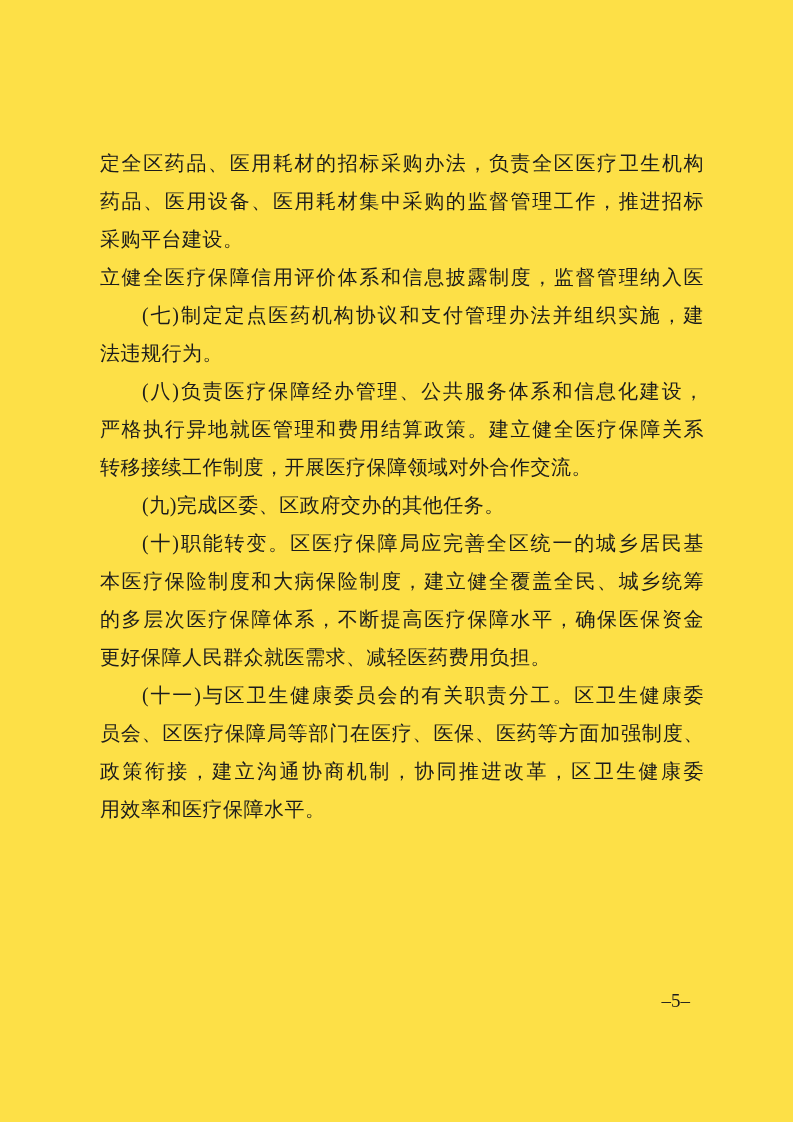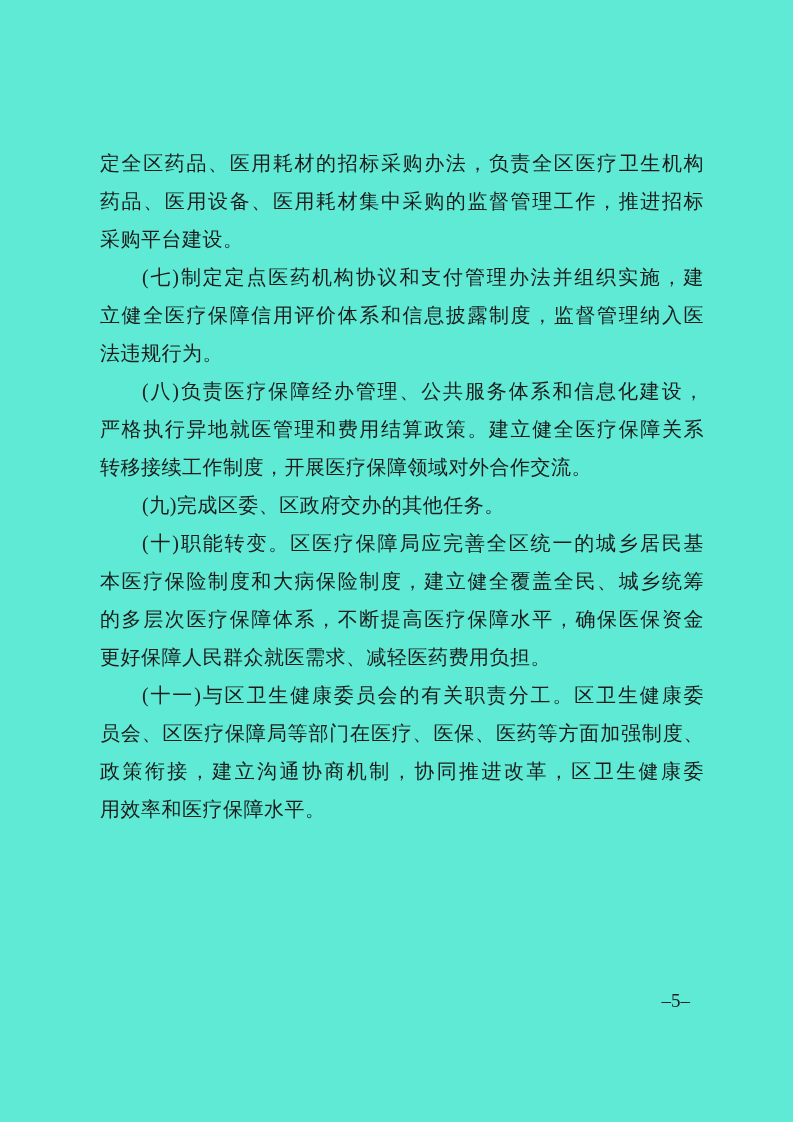--- a/index.html
+++ b/index.html
@@ -4,21 +4,21 @@
 <style>
   html, body {
     margin: 0;
     padding: 0;
     background: #ffffff;
   }
   .page {
     position: relative;
     width: 793px;
     height: 1122px;
-    background: #5eead4;
+    background: #fde047;
     overflow: hidden;
     font-family: "Liberation Serif", "DejaVu Serif", serif;
     color: #1c1c1c;
   }
   .content {
     position: absolute;
     left: 100px;
     top: 144px;
     width: 604px;
   }
@@ -50,22 +50,22 @@
   }
 </style>
 </head>
 <body>
 
 <div class="page">
   <div class="content" id="content">
       <div class="line">定全区药品、医用耗材的招标采购办法，负责全区医疗卫生机构</div>
       <div class="line">药品、医用设备、医用耗材集中采购的监督管理工作，推进招标</div>
       <div class="line last">采购平台建设。</div>
+      <div class="line">立健全医疗保障信用评价体系和信息披露制度，监督管理纳入医</div>
       <div class="line indent">(七)制定定点医药机构协议和支付管理办法并组织实施，建</div>
-      <div class="line">立健全医疗保障信用评价体系和信息披露制度，监督管理纳入医</div>
       <div class="line last">法违规行为。</div>
       <div class="line indent">(八)负责医疗保障经办管理、公共服务体系和信息化建设，</div>
       <div class="line">严格执行异地就医管理和费用结算政策。建立健全医疗保障关系</div>
       <div class="line last">转移接续工作制度，开展医疗保障领域对外合作交流。</div>
       <div class="line last indent">(九)完成区委、区政府交办的其他任务。</div>
       <div class="line indent">(十)职能转变。区医疗保障局应完善全区统一的城乡居民基</div>
       <div class="line">本医疗保险制度和大病保险制度，建立健全覆盖全民、城乡统筹</div>
       <div class="line">的多层次医疗保障体系，不断提高医疗保障水平，确保医保资金</div>
       <div class="line last">更好保障人民群众就医需求、减轻医药费用负担。</div>
       <div class="line indent">(十一)与区卫生健康委员会的有关职责分工。区卫生健康委</div>

